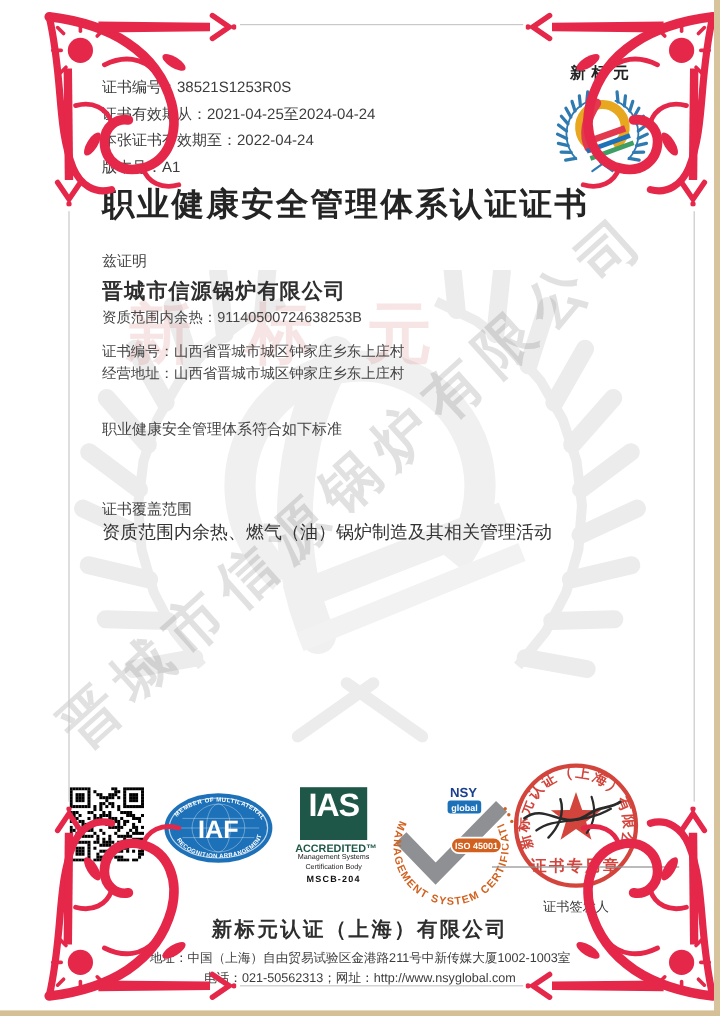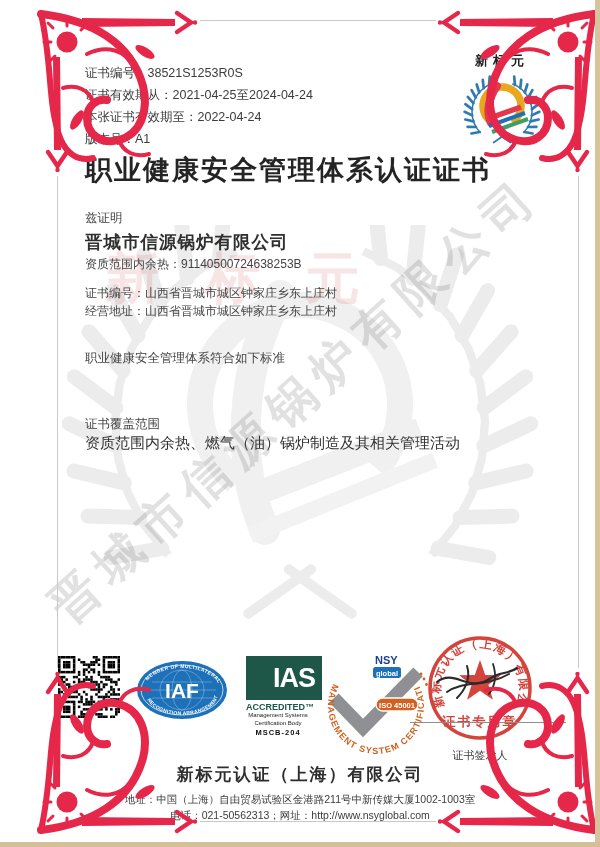--- a/index.html
+++ b/index.html
@@ -20,21 +20,21 @@
   .brandtxt{font-size:13px;font-weight:bold;letter-spacing:5px;color:#222;text-align:center;}
   .title{font-size:27px;font-weight:700;letter-spacing:2px;color:#242424;}
   .small{font-size:12.5px;color:#444;}
   .company{font-size:17.5px;font-weight:600;letter-spacing:1px;color:#2f2f2f;}
   .iso{font-size:27px;font-weight:700;color:#1d1d1d;letter-spacing:0.5px;}
   .scope{font-size:15px;color:#333;}
   .legal{font-size:13px;line-height:21.5px;text-align:justify;text-indent:2em;color:#3b3b3b;}
   .footer-co{font-size:17px;font-weight:600;letter-spacing:2px;color:#2e2e2e;text-align:center;}
   .footer-s{font-size:10.5px;color:#3c3c3c;text-align:center;line-height:17px;}
   .ias-wrap{width:64px;text-align:center;}
-  .ias-box{width:56px;height:44px;background:#1e5747;margin:0 auto;display:flex;align-items:center;justify-content:center;padding-left:20px;}
+  .ias-box{width:56px;height:44px;background:#1e5747;margin:0 auto;display:flex;align-items:flex-start;justify-content:center;}
   .ias-big{color:#fff;font-size:27px;font-weight:700;letter-spacing:-1px;}
   .ias-acc{font-size:9px;font-weight:700;color:#1e5747;margin-top:2px;}
   .ias-l{font-size:6px;color:#222;line-height:7.5px;}
   .ias-m{font-size:7.5px;font-weight:700;color:#111;letter-spacing:1px;margin-top:1px;}
   .sigline{position:absolute;left:410px;top:722px;width:156px;height:1.2px;background:#8f8f8f;z-index:4;}
   .signer{position:absolute;left:428px;top:748px;width:104px;text-align:center;font-size:11px;color:#3a3a3a;z-index:4;}
 </style>
 </head>
 <body>
 

